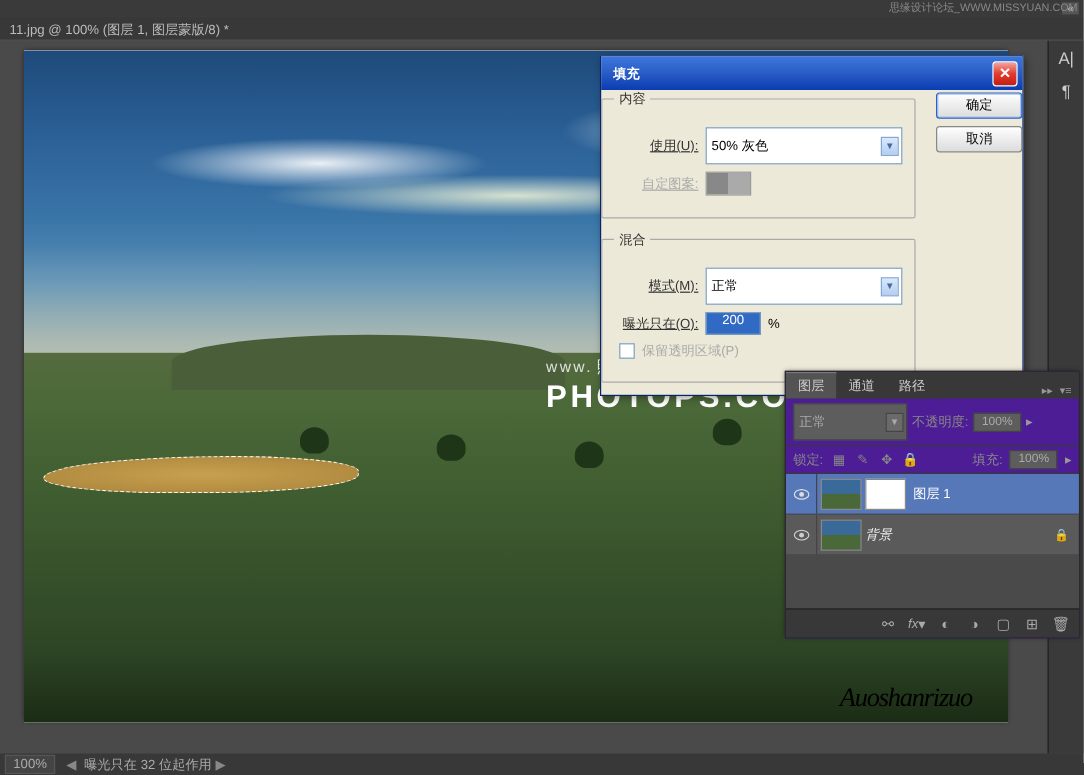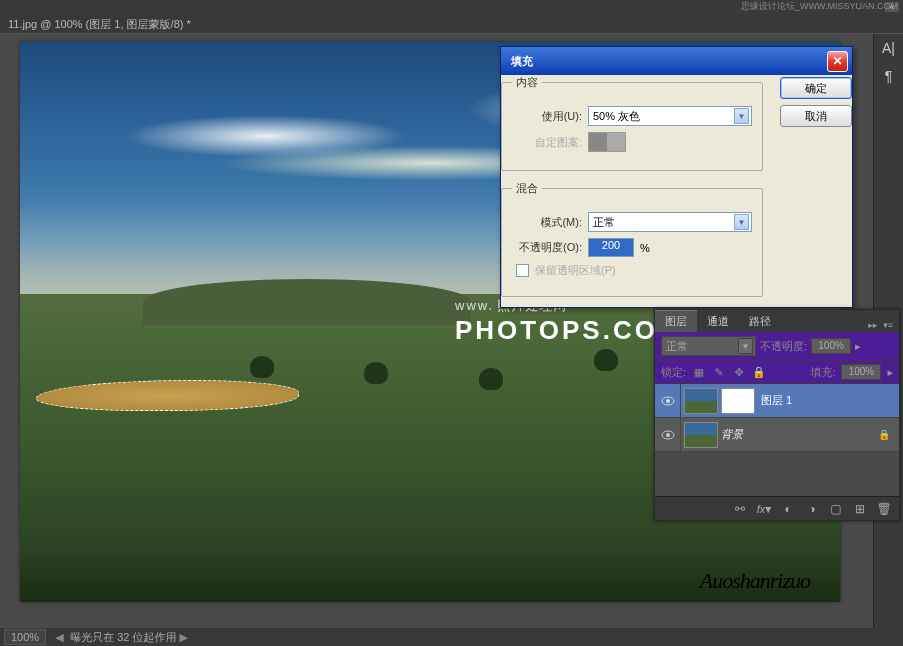--- a/index.html
+++ b/index.html
@@ -43,23 +43,23 @@
 .dialog { position: absolute; top: 34px; left: 500px; width: 353px; background: #ece9d8; border: 1px solid #0a246a; box-shadow: 2px 2px 6px rgba(0,0,0,0.4); margin-top: 12px; }
 .dlg-title { background: linear-gradient(to bottom, #3b77dd, #2c5fc7 45%, #0a3cb3); height: 28px; display: flex; align-items: center; justify-content: space-between; padding: 0 4px 0 10px; color: #fff; font-size: 13px; font-weight: bold; }
 .dlg-close { width: 21px; height: 21px; background: linear-gradient(to bottom, #f5a59f, #e23b2e 50%, #c51e10); border: 1px solid #fff; border-radius: 3px; display: flex; align-items: center; justify-content: center; color: #fff; font-weight: bold; font-size: 12px; }
 .dlg-body { display: flex; gap: 17px; }
 .dlg-left { flex: 1; }
 .dlg-right { width: 72px; display: flex; flex-direction: column; gap: 6px; padding-top: 2px; }
 .fieldset { border: 1px solid #aaa; border-radius: 2px; padding: 10px 10px 12px; margin-bottom: 10px; }
 .fieldset legend { padding: 0 4px; color: #333; }
 .row { display: flex; align-items: center; margin: 6px 0; gap: 6px; }
 .row label { text-align: right; color: #333; }
-.row label.w { width: 70px; }
+.row label.w { width: 70px; text-decoration: underline; }
 .row label.disabled { color: #aaa; }
-.select { flex: 1; height: 20px; border: 1px solid #7b9ebd; background: #fff; display: flex; align-items: center; justify-content: space-between; padding: 0 2px 0 4px; }
+.select { flex: 1; height: 31px; border: 1px solid #7b9ebd; background: #fff; display: flex; align-items: center; justify-content: space-between; padding: 0 2px 0 4px; }
 .select .arrow { width: 15px; height: 16px; background: linear-gradient(to bottom,#d9e9fb,#b3cdf1); border: 1px solid #84a8d4; display: flex; align-items: center; justify-content: center; font-size: 8px; color: #4a6a9c; }
 .num-input { width: 46px; height: 19px; border: 1px solid #7b9ebd; background: #fff; text-align: center; }
 .num-input.selected { background: #316ac5; color: #fff; }
 .swatch { width: 38px; height: 20px; border: 1px solid #999; background: linear-gradient(to right, #888 50%, #aaa 50%); }
 .checkbox { width: 13px; height: 13px; border: 1px solid #7b9ebd; background: #fff; }
 .btn { height: 22px; border: 1px solid #888; background: linear-gradient(to bottom, #fff, #eee 45%, #ddd); border-radius: 3px; text-align: center; line-height: 20px; cursor: default; }
 .btn.default { border: 1px solid #2c5fc7; box-shadow: inset 0 0 0 1px #9cc5f5; }
 
 
 .panel { position: absolute; top: 309px; left: 654px; width: 246px; background: #4c1d95; border: 1px solid #2a2a2a; box-shadow: 0 0 4px rgba(0,0,0,0.5); }
@@ -159,21 +159,21 @@
       <fieldset class="fieldset">
         <legend>混合</legend>
         <div class="row">
           <label class="w">模式(M):</label>
           <div class="select">
             <span>正常</span>
             <span class="arrow">▼</span>
           </div>
         </div>
         <div class="row">
-          <label class="w">不透明度(O):</label>
+          <label class="w">曝光只在(O):</label>
           <div class="num-input selected">200</div>
           <span>%</span>
         </div>
         <div class="row" style="margin-left:4px">
           <div class="checkbox"></div>
           <label class="disabled">保留透明区域(P)</label>
         </div>
       </fieldset>
     </div>
     <div class="dlg-right">

